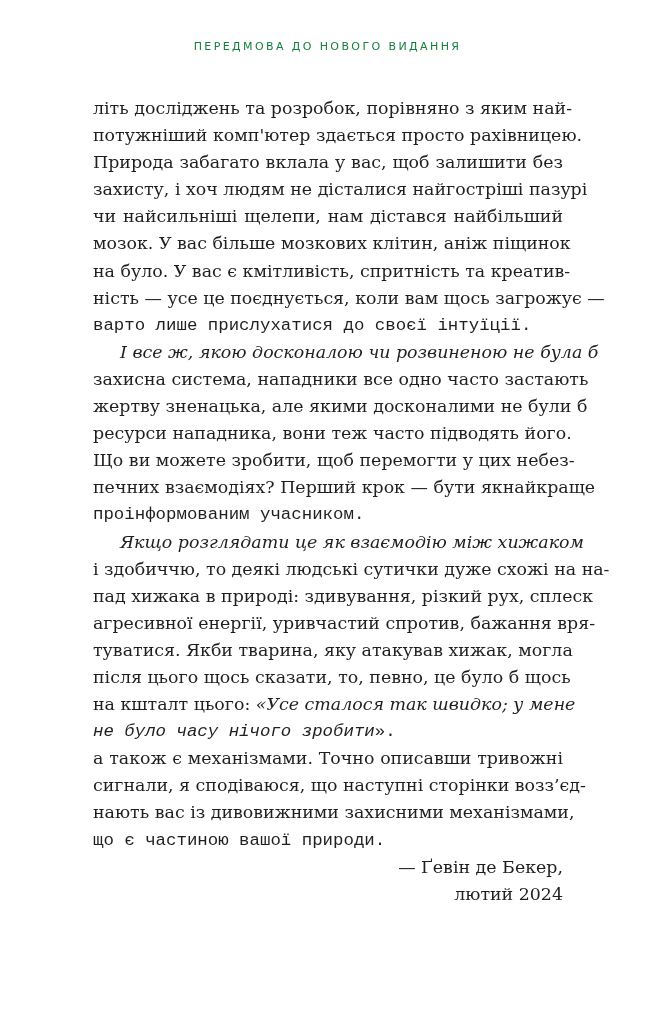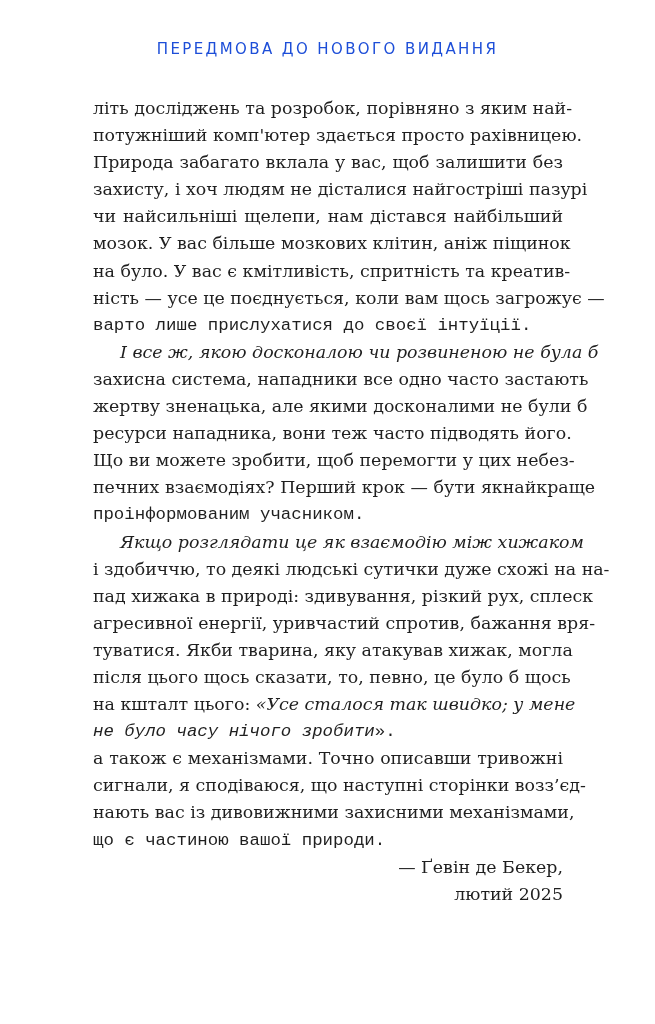--- a/index.html
+++ b/index.html
@@ -14,23 +14,23 @@
       overflow: hidden;
       color: #1c1c1c;
     }
     .running-head {
       position: absolute;
       top: 40px;
       left: 0;
       width: 655px;
       text-align: center;
       font-family: "DejaVu Sans", sans-serif;
-      font-size: 15px;
+      font-size: 11px;
       letter-spacing: 2.4px;
-      color: #1d4ed8;
+      color: #15803d;
     }
     .text-block {
       position: absolute;
       top: 95px;
       left: 93px;
       width: 470px;
       font-family: "DejaVu Serif", serif;
       font-size: 17.4px;
       line-height: 27.1px;
       color: #1f1f1f;
@@ -100,15 +100,15 @@
 
   <div>
     <span class="line">а також є механізмами. Точно описавши тривожні</span>
     <span class="line">сигнали, я сподіваюся, що наступні сторінки возз’єд-</span>
     <span class="line">нають вас із дивовижними захисними механізмами,</span>
     <span class="line last">що є частиною вашої природи.</span>
   </div>
 
   <div>
     <span class="line right">— Ґевін де Бекер,</span>
-    <span class="line right">лютий 2025</span>
+    <span class="line right">лютий 2024</span>
   </div>
 </div>
 
 </body></html>

